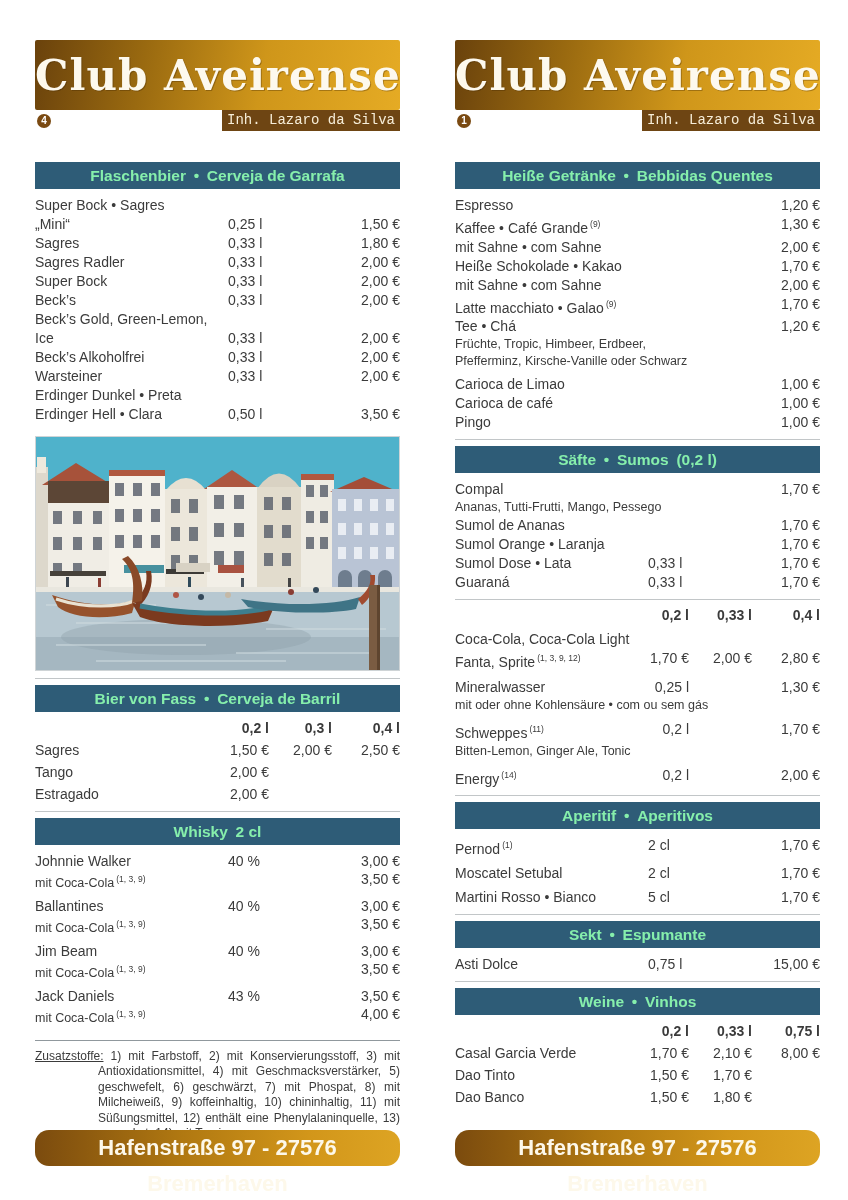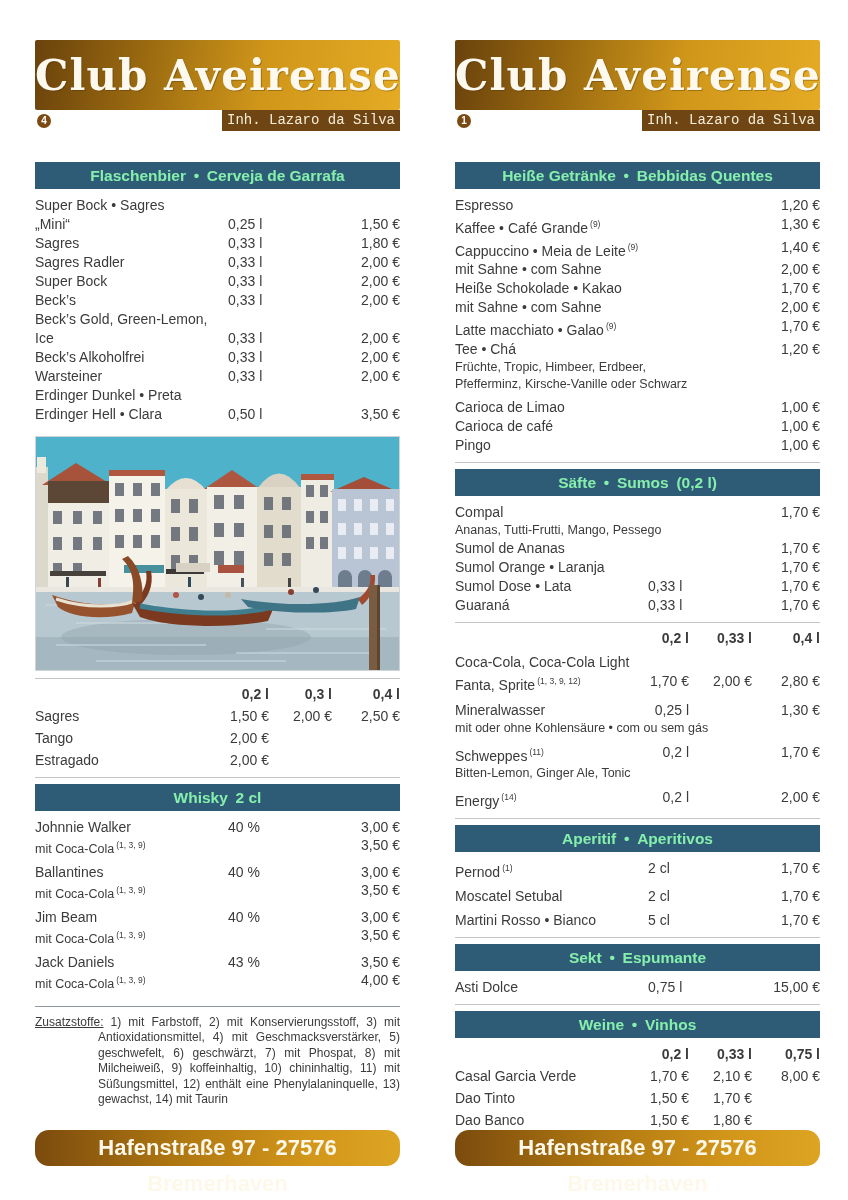--- a/index.html
+++ b/index.html
@@ -253,20 +253,23 @@
           <circle cx="255" cy="155" r="3" fill="#8a3d33"></circle>
           <circle cx="280" cy="153" r="3" fill="#34495a"></circle>
         </g>
 
         <rect x="333" y="148" width="9" height="85" fill="#7a5c42"></rect>
         <rect x="341" y="148" width="3" height="85" fill="#5e452f"></rect>
       </svg>
     </div>
 
     <div class="rule"></div>
+    <div class="bar">
+      <span class="bar-title">Bier von Fass • Cerveja de Barril</span>
+    </div>
     <div class="rows">
         <div class="r3 head">
           <span class="n"></span>
           <span class="c">0,2 l</span>
           <span class="c">0,3 l</span>
           <span class="c">0,4 l</span>
         </div>
         <div class="r3 sp2">
           <span class="n">Sagres</span>
           <span class="c">1,50 €</span>
@@ -355,25 +358,20 @@
           <span class="n">Espresso</span>
           <span class="s"></span>
           <span class="p">1,20 €</span>
         </div>
         <div class="r">
           <span class="n">Kaffee • Café Grande<sup>(9)</sup></span>
           <span class="s"></span>
           <span class="p">1,30 €</span>
         </div>
         <div class="r">
-          <span class="n">Cappuccino • Meia de Leite<sup>(9)</sup></span>
-          <span class="s"></span>
-          <span class="p">1,40 €</span>
-        </div>
-        <div class="r">
           <span class="n">mit Sahne • com Sahne</span>
           <span class="s"></span>
           <span class="p">2,00 €</span>
         </div>
         <div class="r">
           <span class="n">Heiße Schokolade • Kakao</span>
           <span class="s"></span>
           <span class="p">1,70 €</span>
         </div>
         <div class="r">

